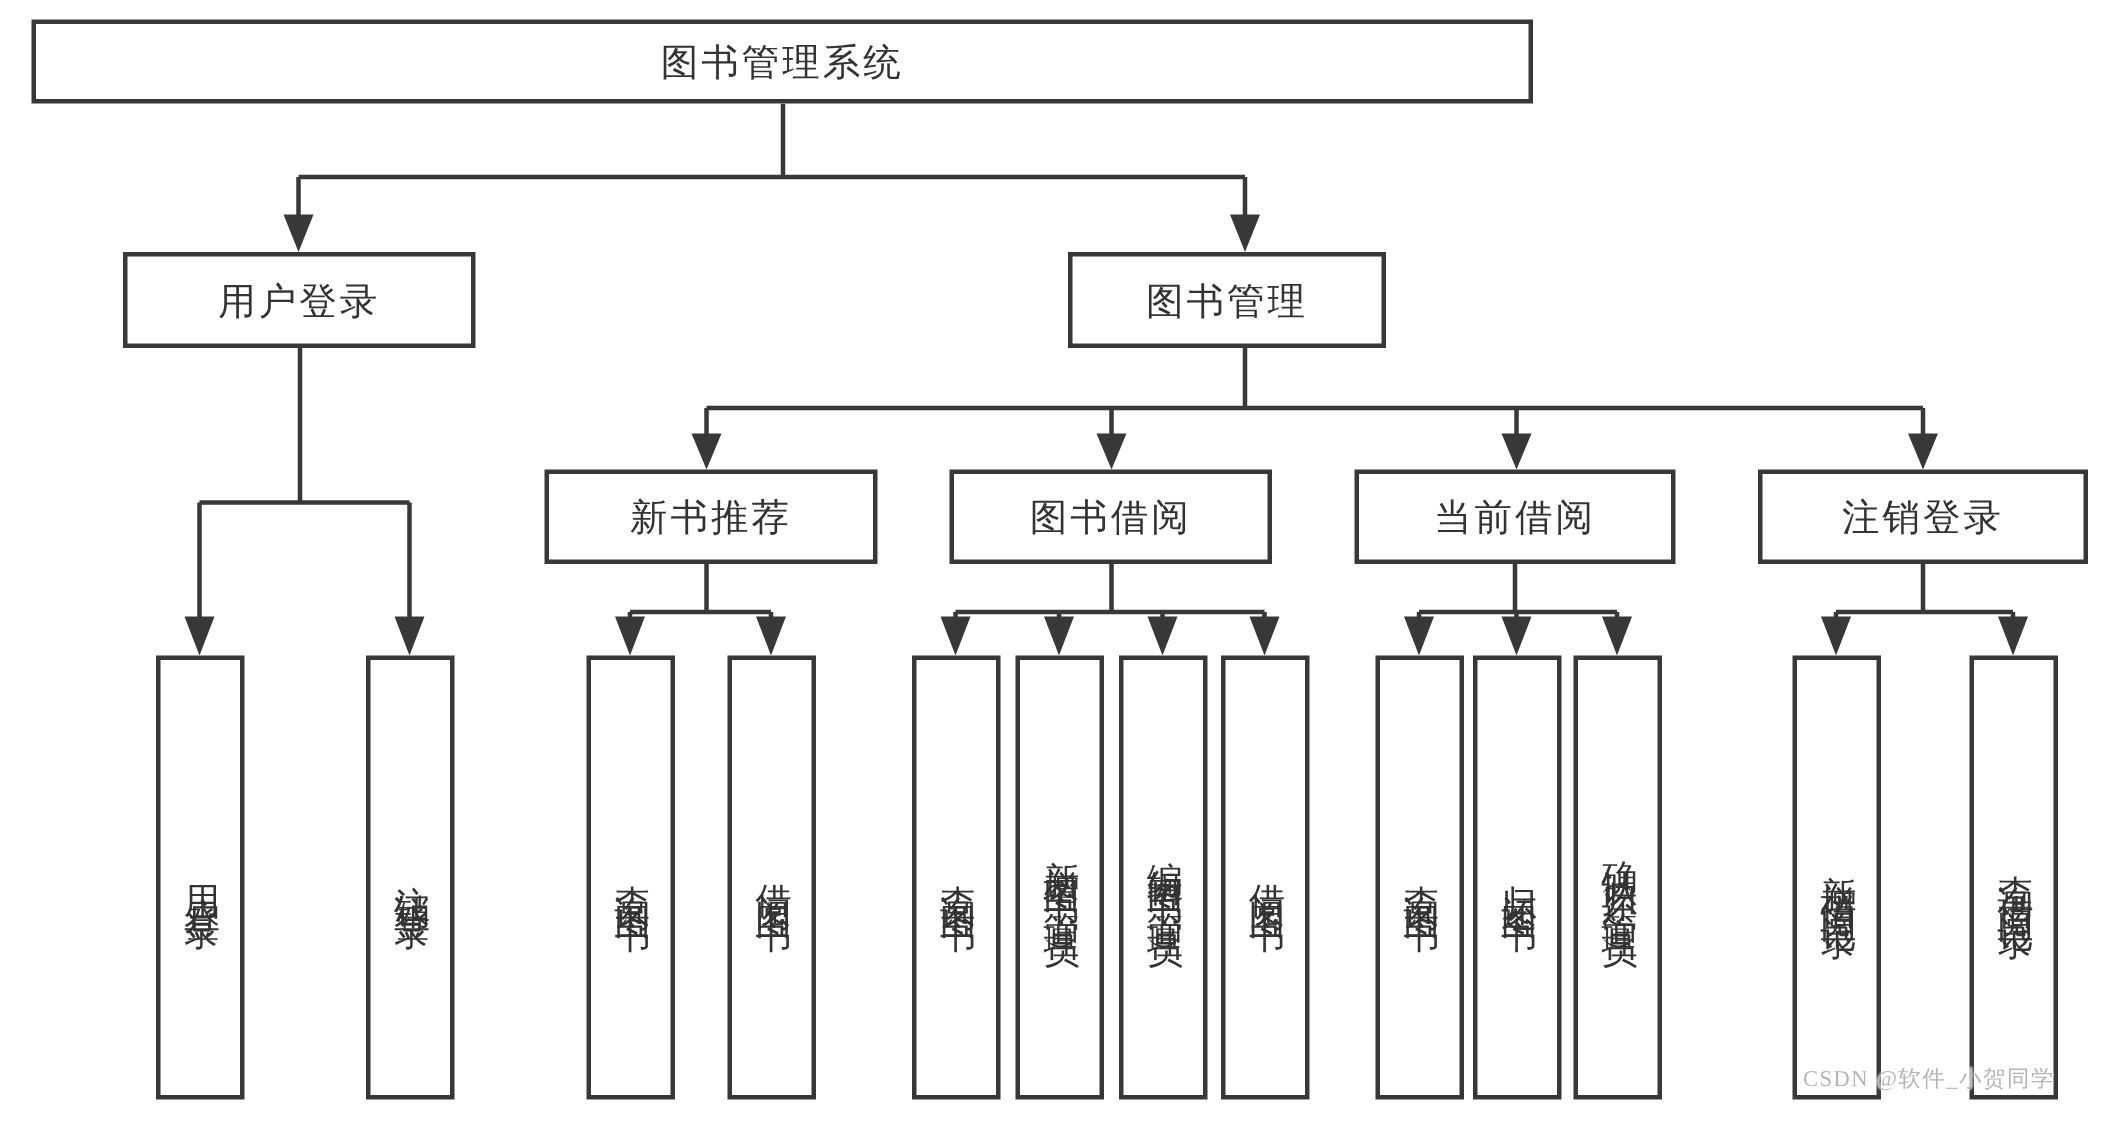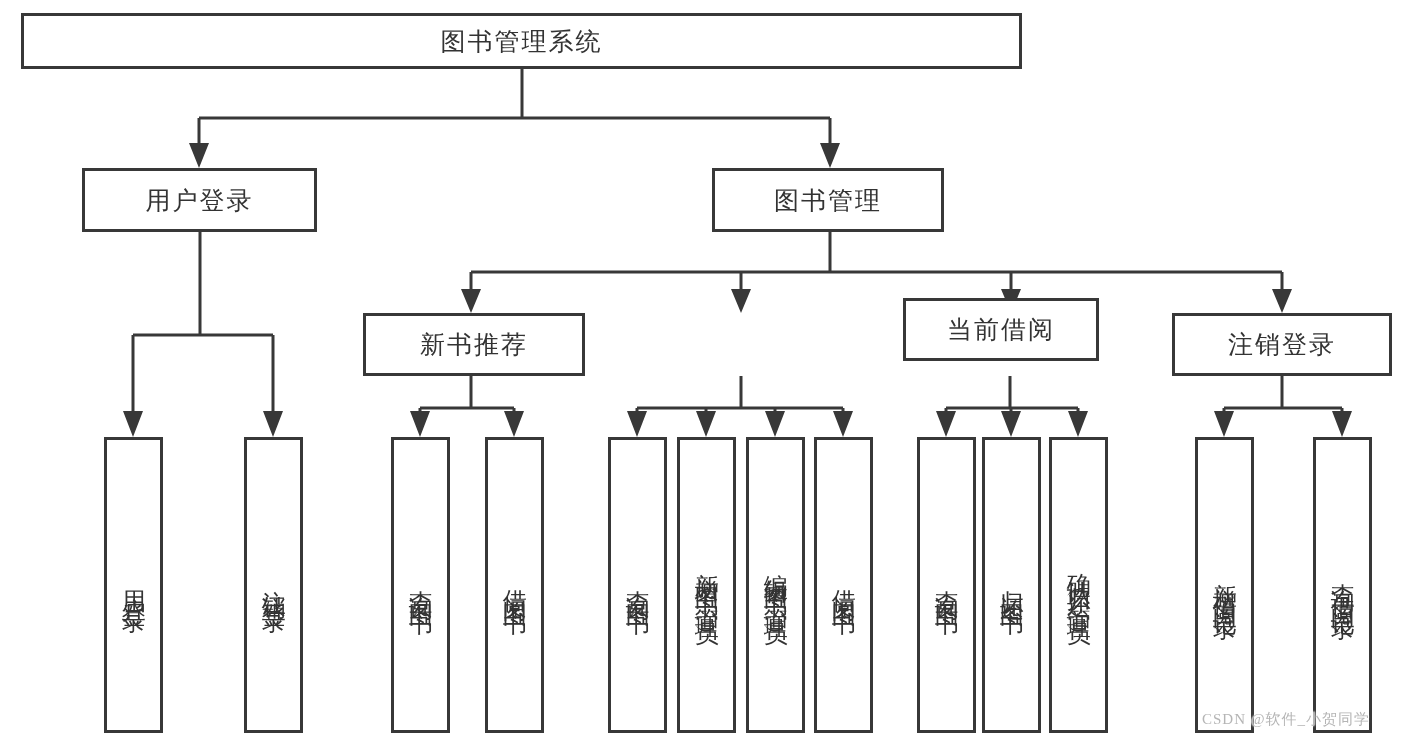--- a/index.html
+++ b/index.html
@@ -79,28 +79,31 @@
       M1332 411 L1352 411 L1342 437 Z"></path>
   </svg>
 
   <div class="node h" style="left:21px; top:13px; width:1001px; height:56px">
     <span>图书管理系统</span>
   </div>
 
   <div class="node h" style="left:82px; top:168px; width:235px; height:64px">
     <span>用户登录</span>
   </div>
-  <div class="node h" style="left:712px; top:168px; width:232px; height:64px">
+  <div class="node h" style="left:712px; top:168px; width:212px; height:64px">
     <span>图书管理</span>
   </div>
 
   <div class="node h" style="left:363px; top:313px; width:222px; height:63px">
     <span>新书推荐</span>
   </div>
-  <div class="node h" style="left:903px; top:298px; width:196px; height:63px">
+  <div class="node h" style="left:633px; top:313px; width:215px; height:63px">
+    <span>图书借阅</span>
+  </div>
+  <div class="node h" style="left:903px; top:313px; width:214px; height:63px">
     <span>当前借阅</span>
   </div>
   <div class="node h" style="left:1172px; top:313px; width:220px; height:63px">
     <span>注销登录</span>
   </div>
 
   <div class="node v" style="left:104px; top:437px; width:59px; height:296px">
     <span>用户登录</span>
   </div>
   <div class="node v" style="left:244px; top:437px; width:59px; height:296px">

